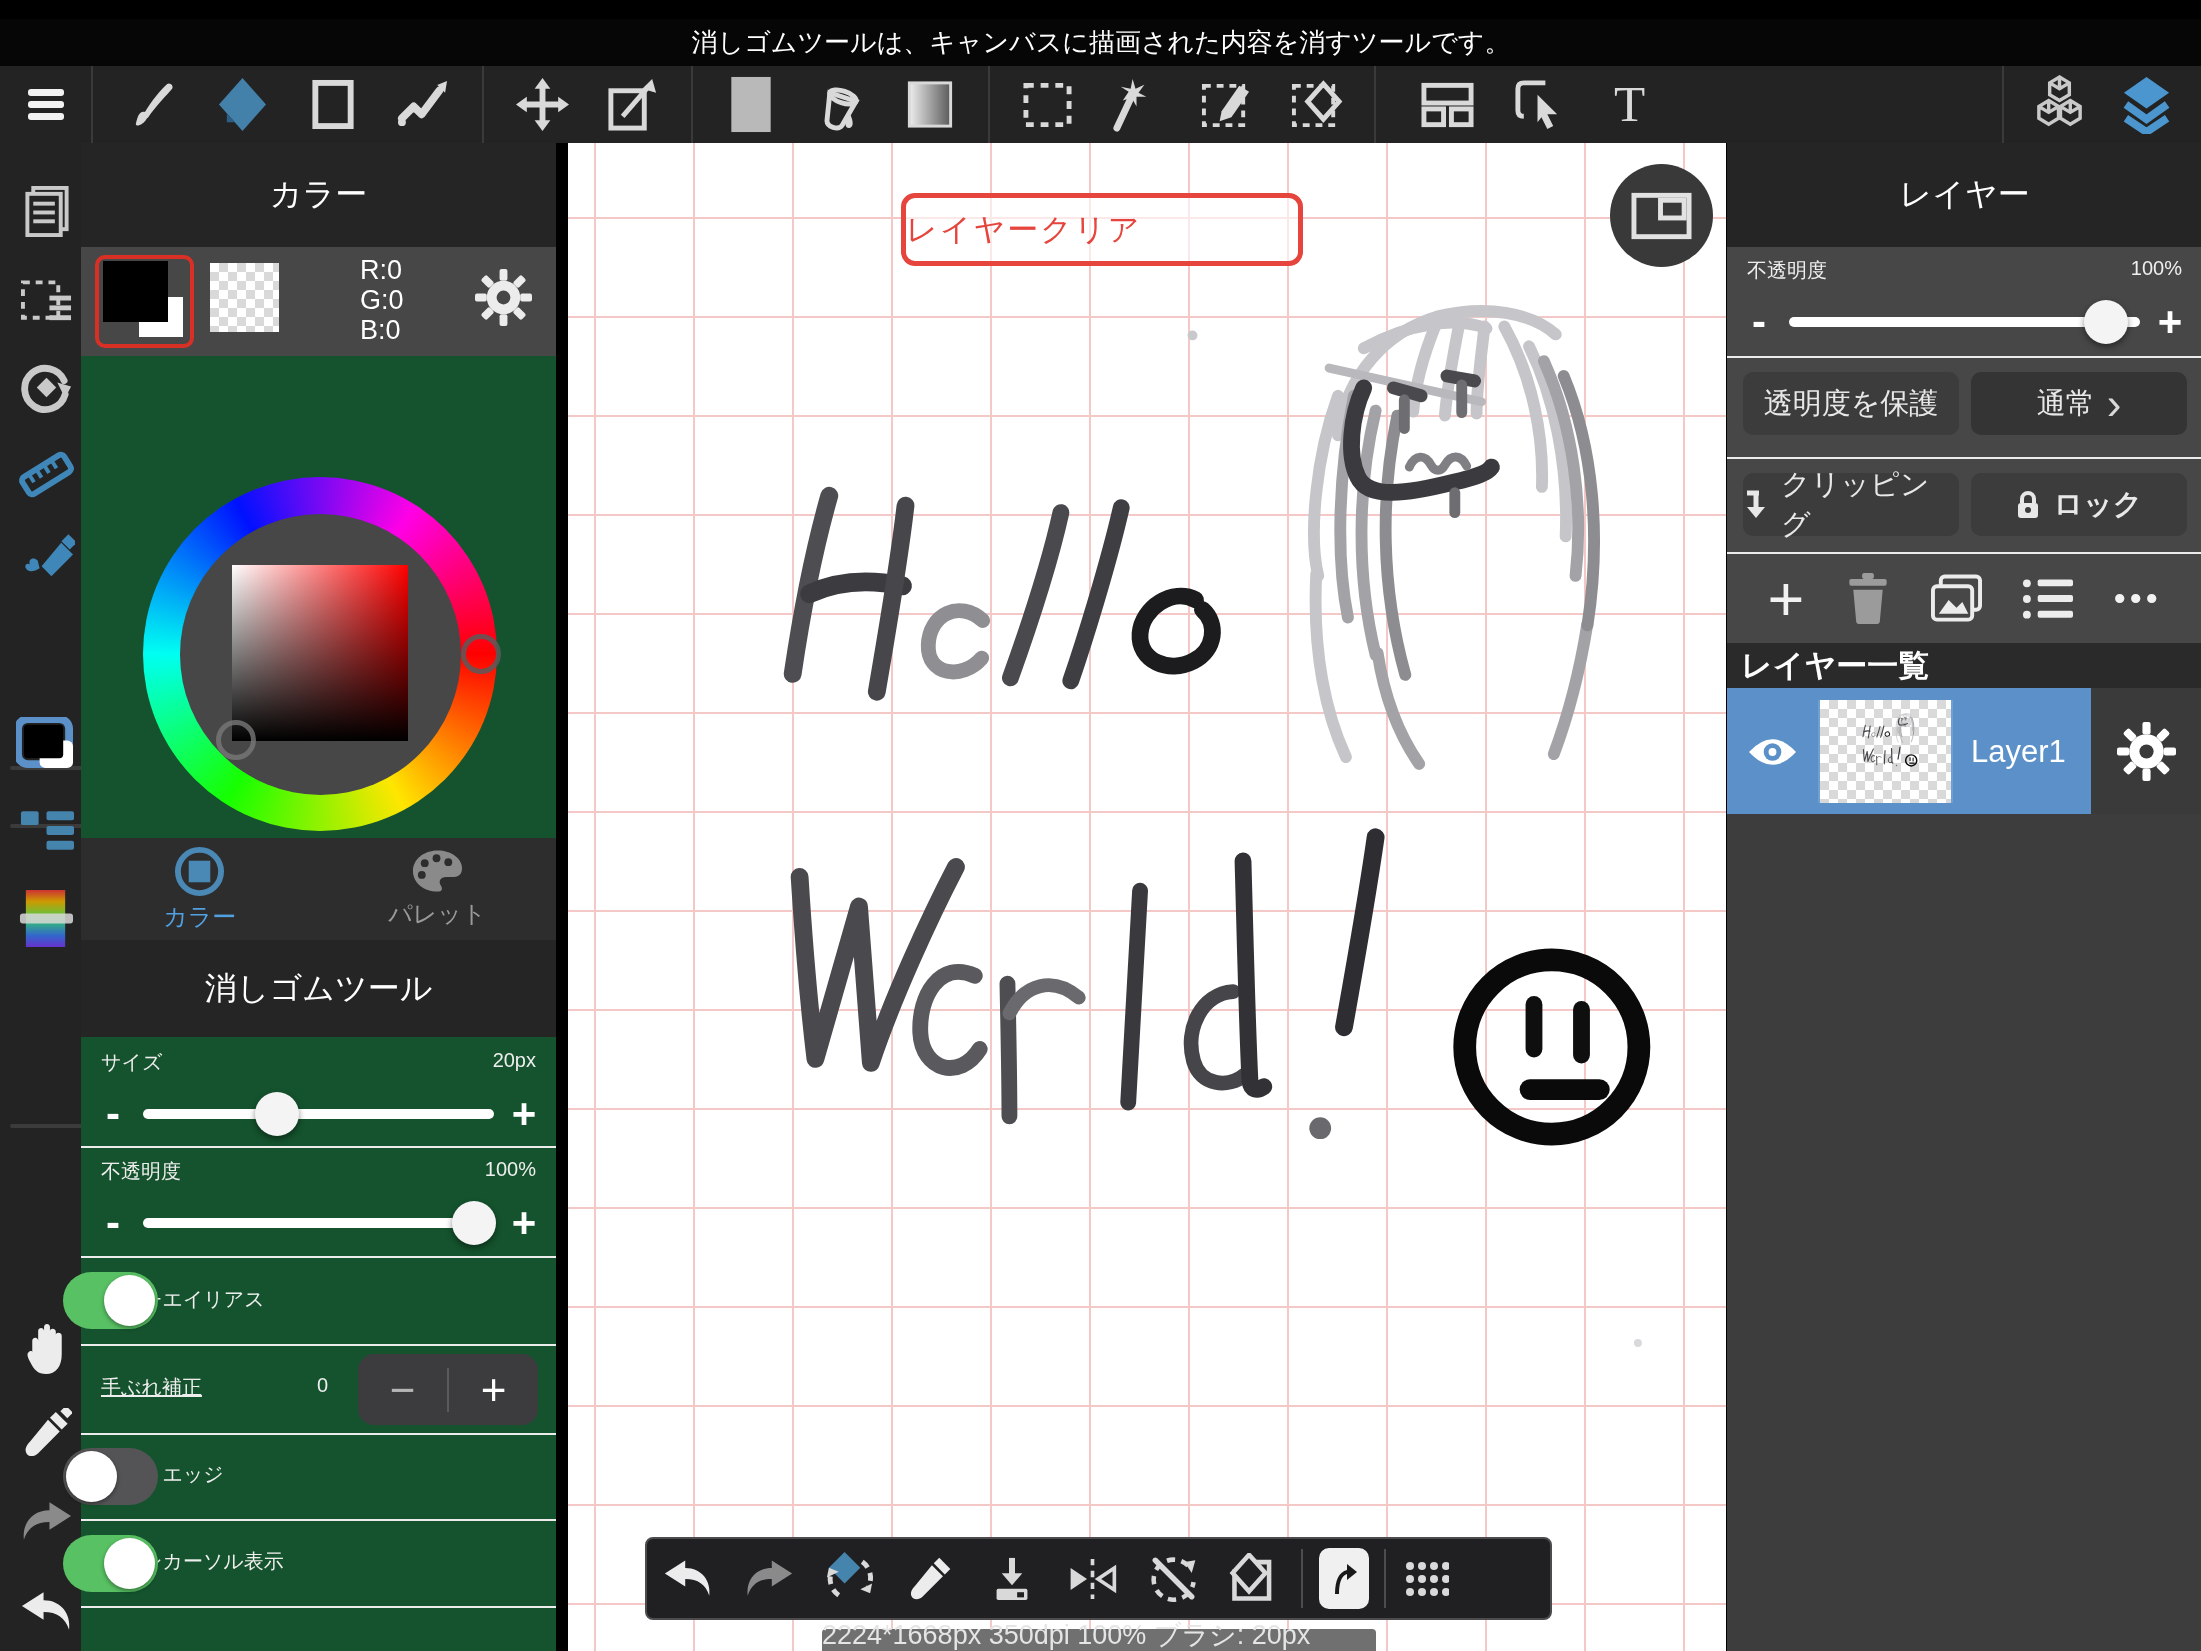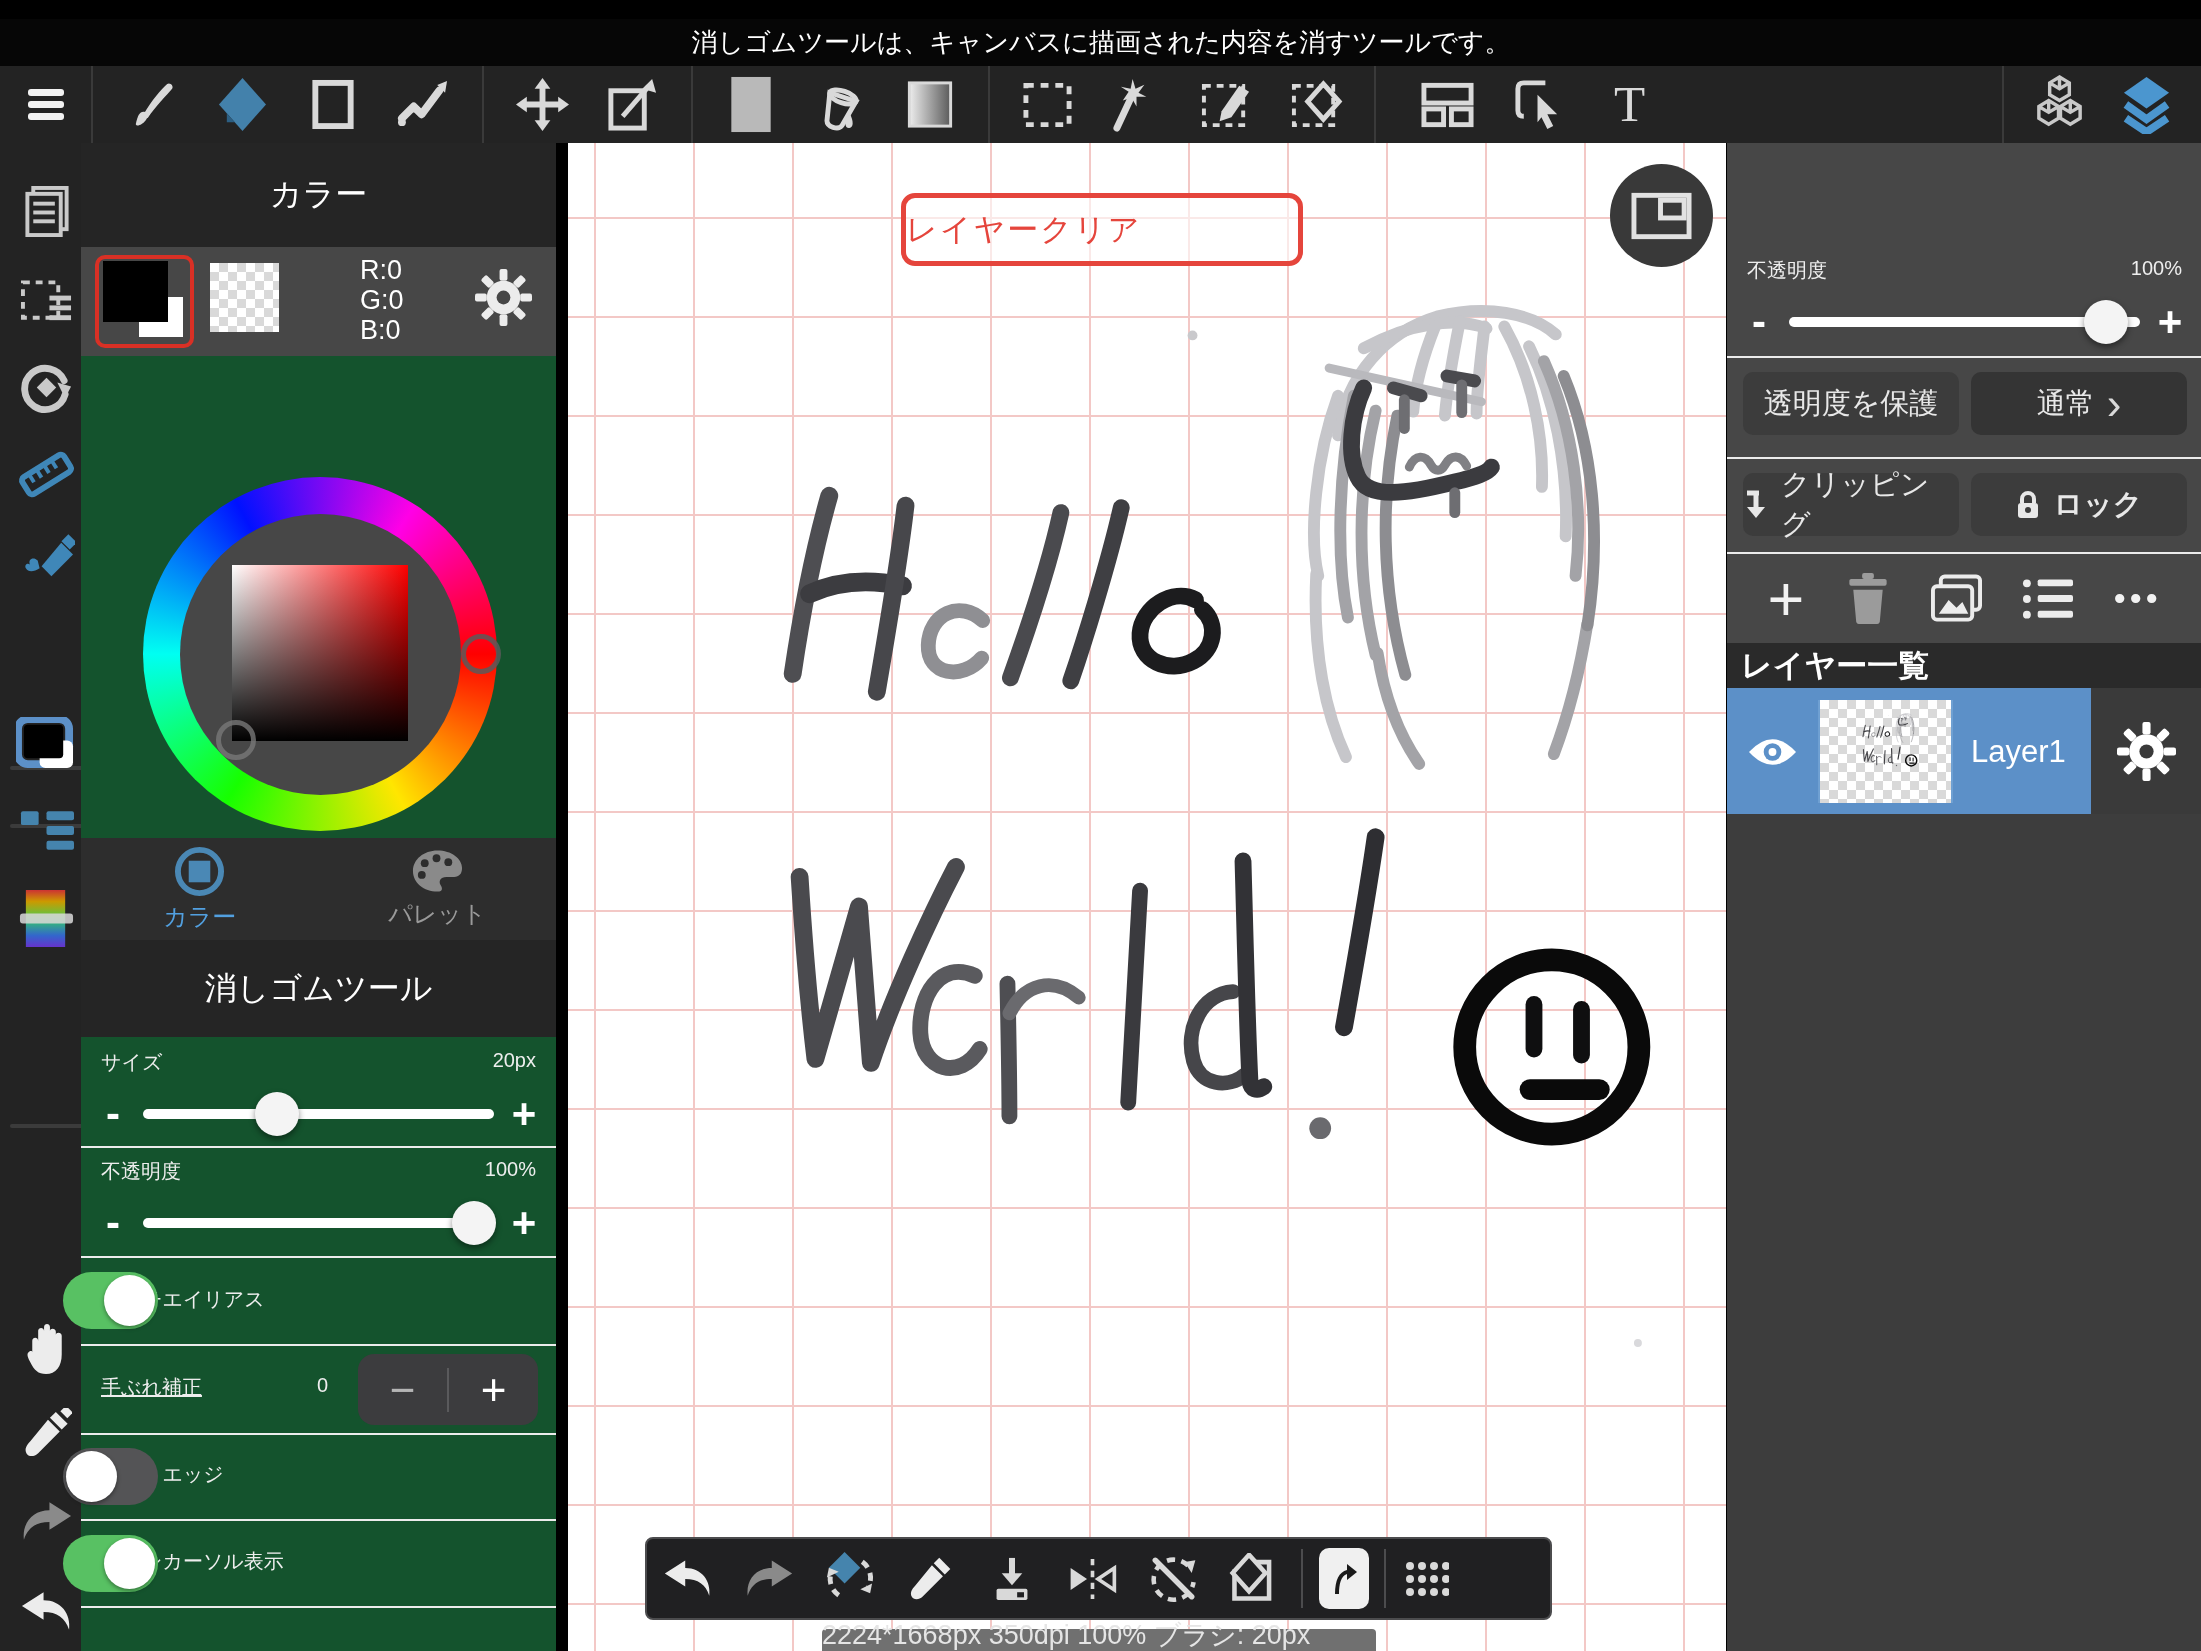--- a/index.html
+++ b/index.html
@@ -554,20 +554,23 @@
     </div>
     <div class="minimap">
       <svg width="61" height="48" viewBox="0 0 62 48">
           <rect x="3" y="3" width="56" height="42" fill="none" stroke="#e2e2e2" stroke-width="5"></rect>
           <rect x="30" y="8" width="24" height="18" fill="#393939" stroke="#e2e2e2" stroke-width="5"></rect>
         </svg>
     </div>
   </div>
 
   <div class="abs rpanel">
+    <div class="darkband panel-title" style="top:0;height:104px;">
+      <span>レイヤー</span>
+    </div>
     <div class="abs" style="left:0;top:104px;width:475px;height:109px;">
       <span class="abs row-label" style="left:20px;top:10px;">不透明度</span>
       <span class="abs row-label" style="right:20px;top:10px;">100%</span>
       <div class="abs slider" style="left:10px;top:55px;width:455px;">
         <span class="pm">-</span>
         <div class="track">
             <div class="thumb" style="left:84%;"></div>
           </div>
         <span class="pm">+</span>
       </div>

